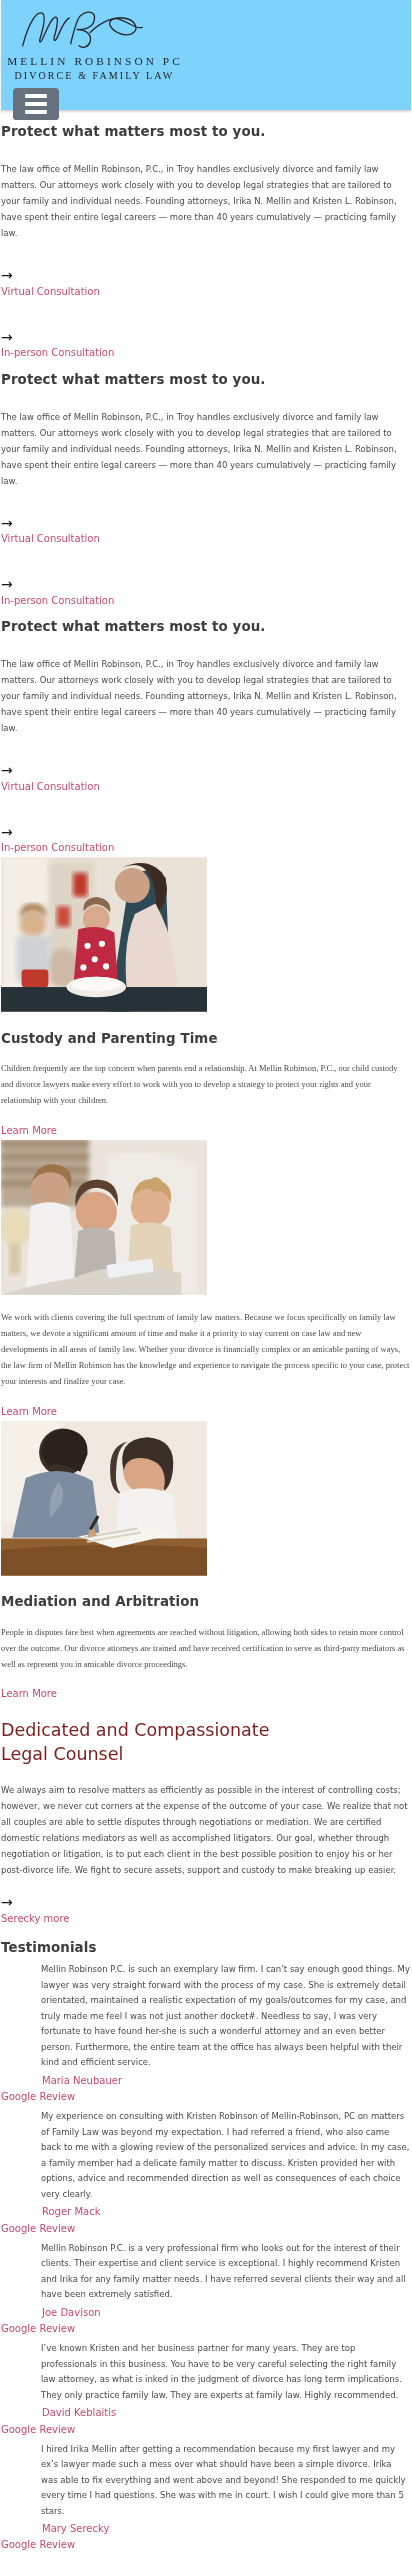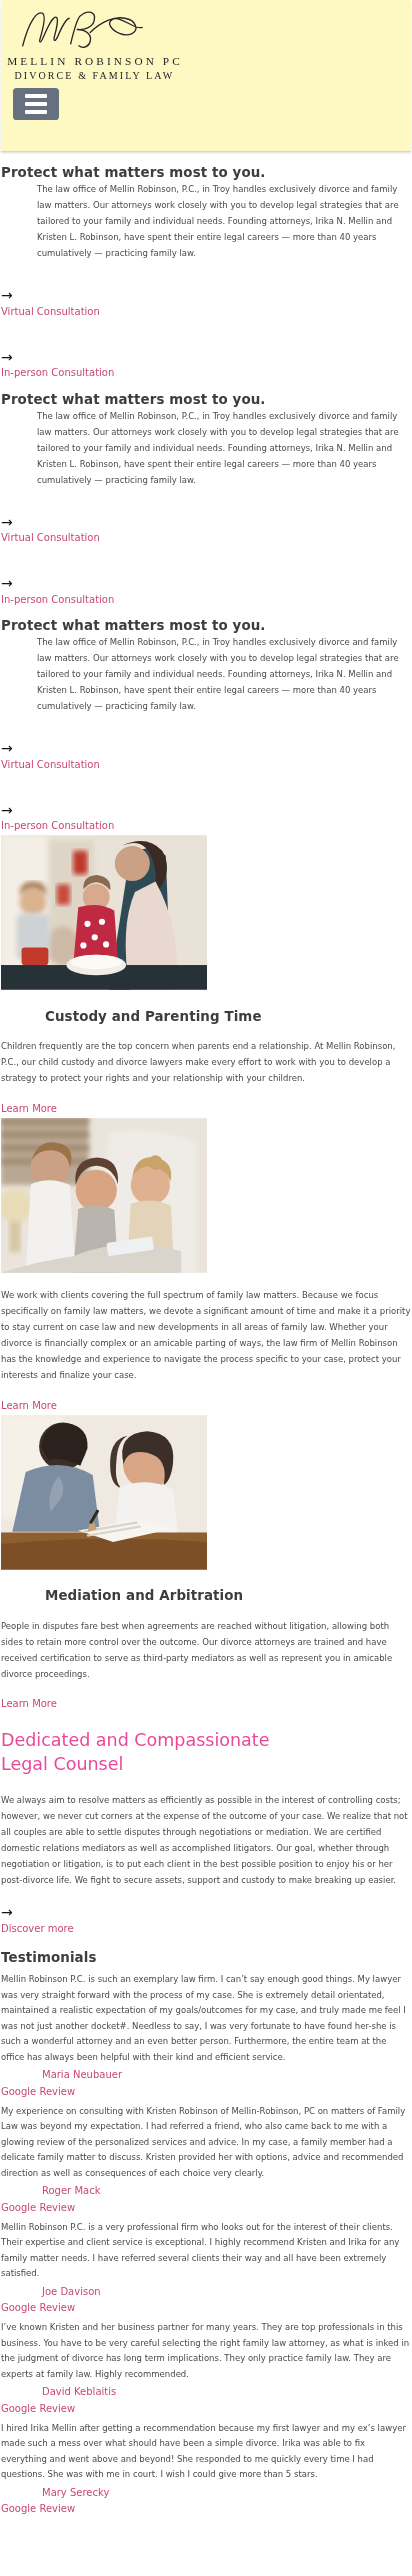--- a/index.html
+++ b/index.html
@@ -5,63 +5,63 @@
   html,body { margin:0; padding:0; }
   body {
     width:412px; height:3494px; position:relative; background:#ffffff;
     font-family:"DejaVu Sans","Liberation Sans",sans-serif;
     color:#4a4a4c; overflow:hidden;
   }
   .page { padding:0 1.5px 0 1px; }
 
   
   .header {
-    height:152px; box-sizing:border-box; padding-top:7.2px;
+    height:111px; box-sizing:border-box; padding-top:7.2px;
     border-bottom:0.5px solid #d6d6d6;
     box-shadow:0 1.5px 2.1px rgba(0,0,0,.13);
-    background:#fef9c3;
+    background:#7dd3fc;
   }
   .logo-script { margin-left:17.5px; }
   .logo-script svg { display:block; }
   .logo-name {
     font-family:"Liberation Serif","DejaVu Serif",serif;
     font-size:11.3px; letter-spacing:3.1px; color:#1e2127; margin:1px 0 0 6.2px;
   }
   .logo-tagline {
     font-family:"Liberation Serif","DejaVu Serif",serif;
     font-size:10px; letter-spacing:2.1px; color:#22262d; margin:3.1px 0 0 13.4px;
   }
   .menu-btn {
     width:46px; height:32px; background:#67707e; border:none; border-radius:3.6px;
     margin:6.7px 0 0 12px; display:flex; flex-direction:column;
     justify-content:center; align-items:center; gap:3.6px; cursor:pointer; padding:0;
   }
   .menu-btn .bar { width:21.6px; height:4.1px; background:#ffffff; border-radius:1px; }
 
   
   .h-section { font-size:13.4px; font-weight:700; color:#3d3d3f; margin:0; letter-spacing:0.1px; }
-  .h-big { font-size:17.5px; line-height:24px; font-weight:400; color:#ec4899; margin:0; }
+  .h-big { font-size:17.5px; line-height:24px; font-weight:400; color:#7f1d1d; margin:0; }
   .body-text { font-size:8.5px; line-height:16px; margin:0; color:#4a4a4c; }
   .arrow { font-size:14px; line-height:14.4px; color:#161616; }
   .link { color:#c9496d; font-size:10px; text-decoration:none; display:inline-block; cursor:pointer; }
-  .quote { font-size:8.5px; line-height:15.5px; margin:7.2px 0 0 0; }
+  .quote { font-size:8.5px; line-height:15.5px; margin:7.2px 0 0 0;padding-left:40px; }
   .t-name { margin-top:4.1px;padding-left:41px; }
   .t-source { margin-top:5.2px; }
 
   
   .hero { margin-top:13.4px; }
-  .hero .body-text { margin-top:1px;padding-left:36px; }
+  .hero .body-text { margin-top:22px; }
   .cta { margin-top:27px; }
   .cta .link { margin-top:3.1px; }
   .cta.second { margin-top:33px; }
 
   .photo { width:206px; height:155px; display:block; margin-top:12.4px; }
   .photo svg { display:block; width:206px; height:155px; }
-  .service h2 { margin-top:18.5px;padding-left:44px; }
-  .service .body-text { margin-top:14.4px; }
+  .service h2 { margin-top:18.5px; }
+  .service .body-text { margin-top:14.4px;font-family:Liberation Serif, serif; }
   .service .learn { margin-top:16.5px; }
   .service .photo { margin-top:4.1px; }
   .service:first-of-type .photo { margin-top:12.4px; }
 
   .counsel { margin-top:5.2px; }
   .counsel .h-big { margin-top:18.5px; }
   .counsel .body-text { margin-top:16px; }
   .counsel .cta { margin-top:17.5px; }
 
   .testimonials h2 { margin-top:16.5px; }
@@ -240,21 +240,21 @@
       <a class="link">Learn More</a>
     </div>
   </section>
 
   <section class="counsel">
     <h1 class="h-big"><span>Dedicated and Compassionate</span><br>
       <span>Legal Counsel</span></h1>
     <p class="body-text">We always aim to resolve matters as efficiently as possible in the interest of controlling costs; however, we never cut corners at the expense of the outcome of your case. We realize that not all couples are able to settle disputes through negotiations or mediation. We are certified domestic relations mediators as well as accomplished litigators. Our goal, whether through negotiation or litigation, is to put each client in the best possible position to enjoy his or her post-divorce life. We fight to secure assets, support and custody to make breaking up easier.</p>
     <div class="cta">
       <div class="arrow">→</div>
-      <a class="link">Discover more</a>
+      <a class="link">Serecky more</a>
     </div>
   </section>
 
   <section class="testimonials">
     <h2 class="h-section">Testimonials</h2>
 
     <div>
       <p class="quote">Mellin Robinson P.C. is such an exemplary law firm. I can’t say enough good things. My lawyer was very straight forward with the process of my case. She is extremely detail orientated, maintained a realistic expectation of my goals/outcomes for my case, and truly made me feel I was not just another docket#. Needless to say, I was very fortunate to have found her-she is such a wonderful attorney and an even better person. Furthermore, the entire team at the office has always been helpful with their kind and efficient service.</p>
       <div class="t-name"><a class="link">Maria Neubauer</a></div>
       <div class="t-source"><a class="link">Google Review</a></div>

